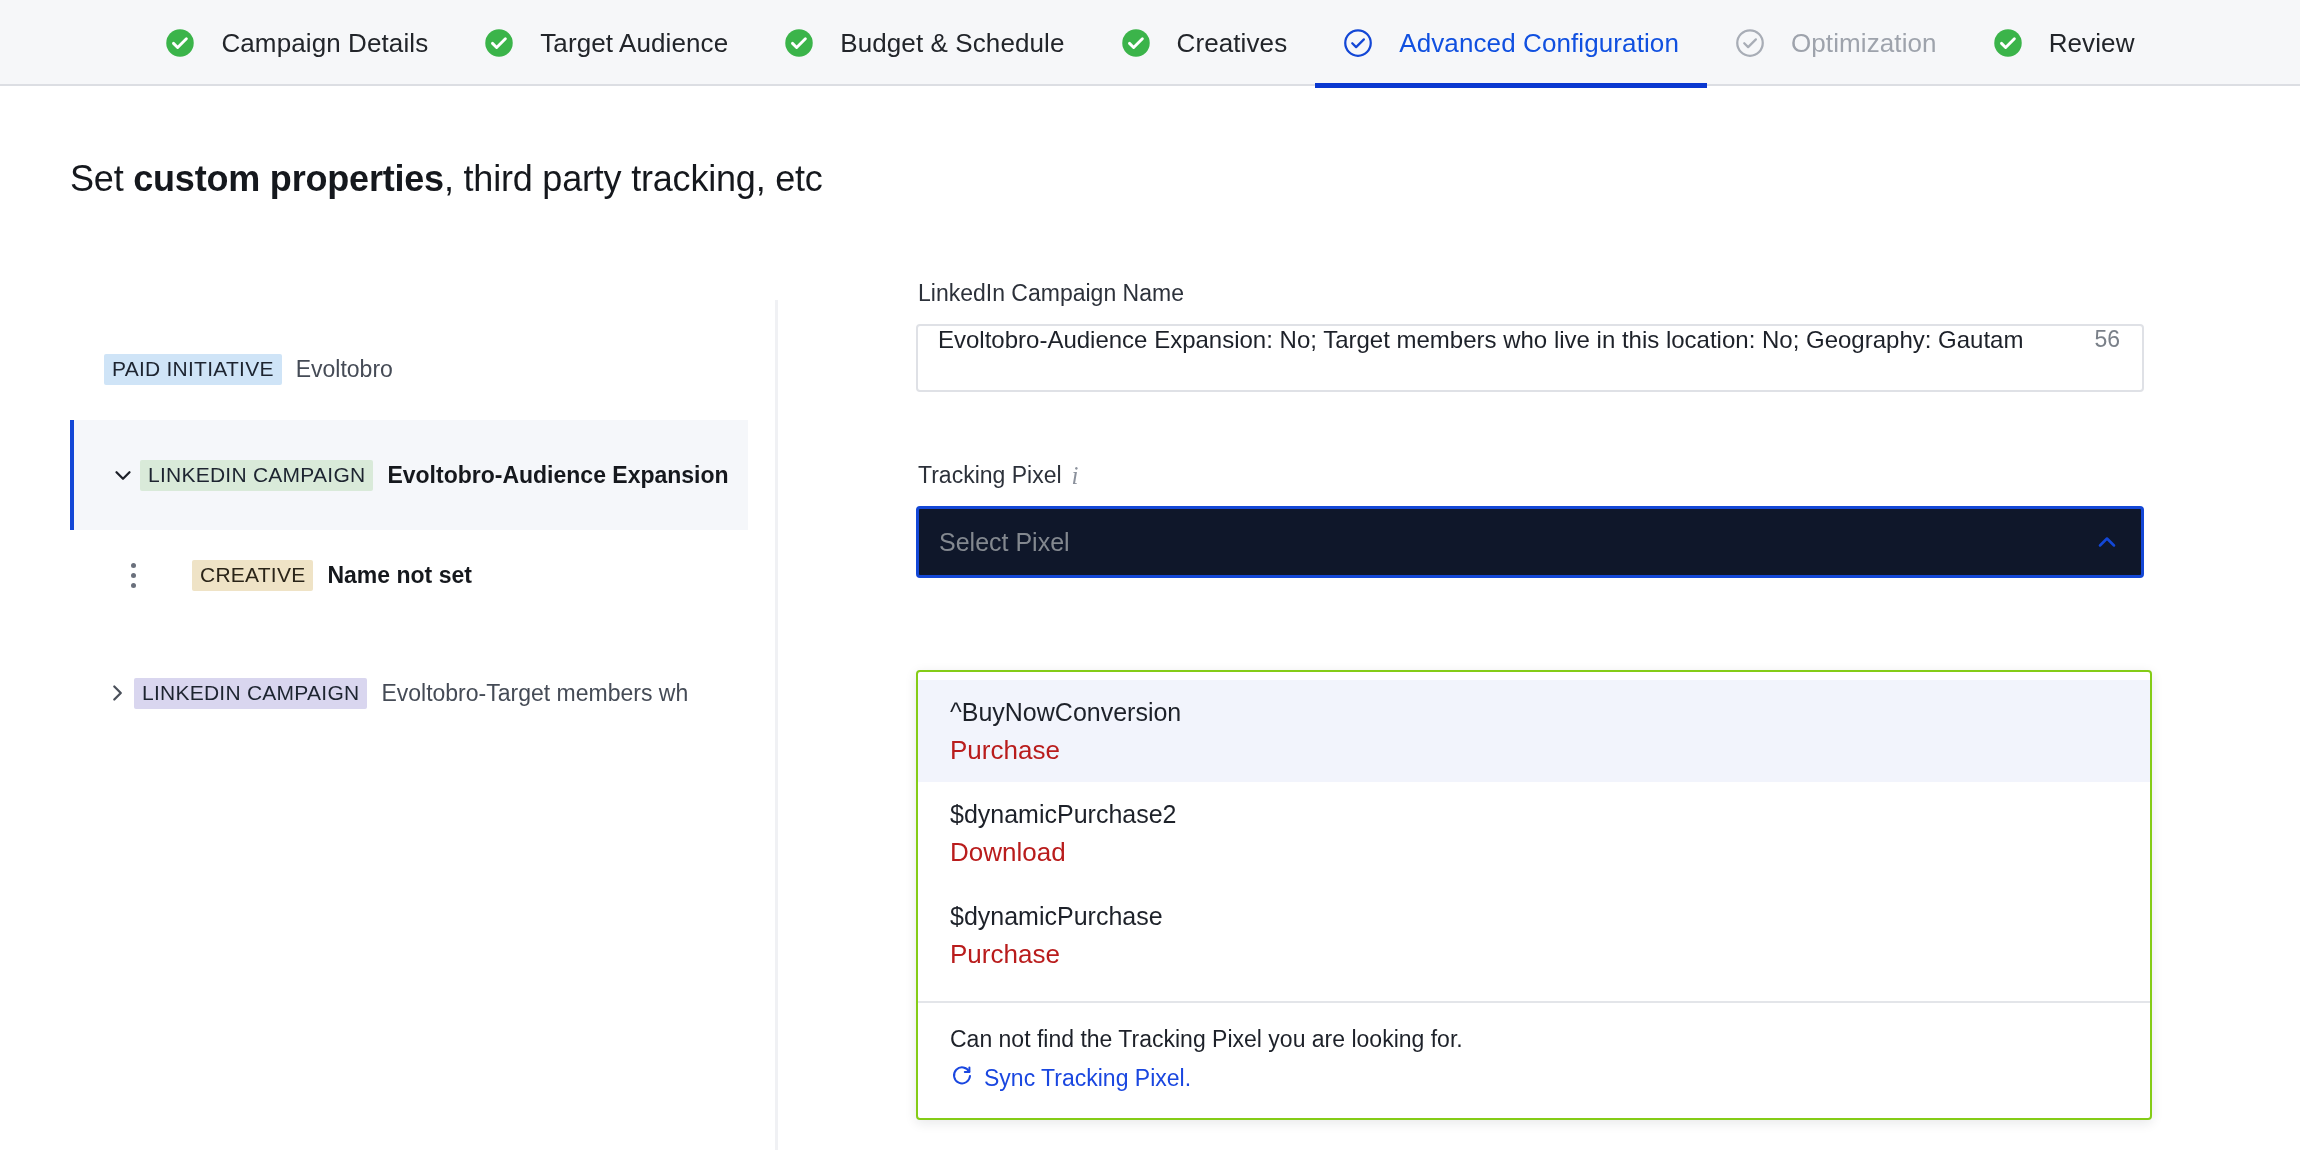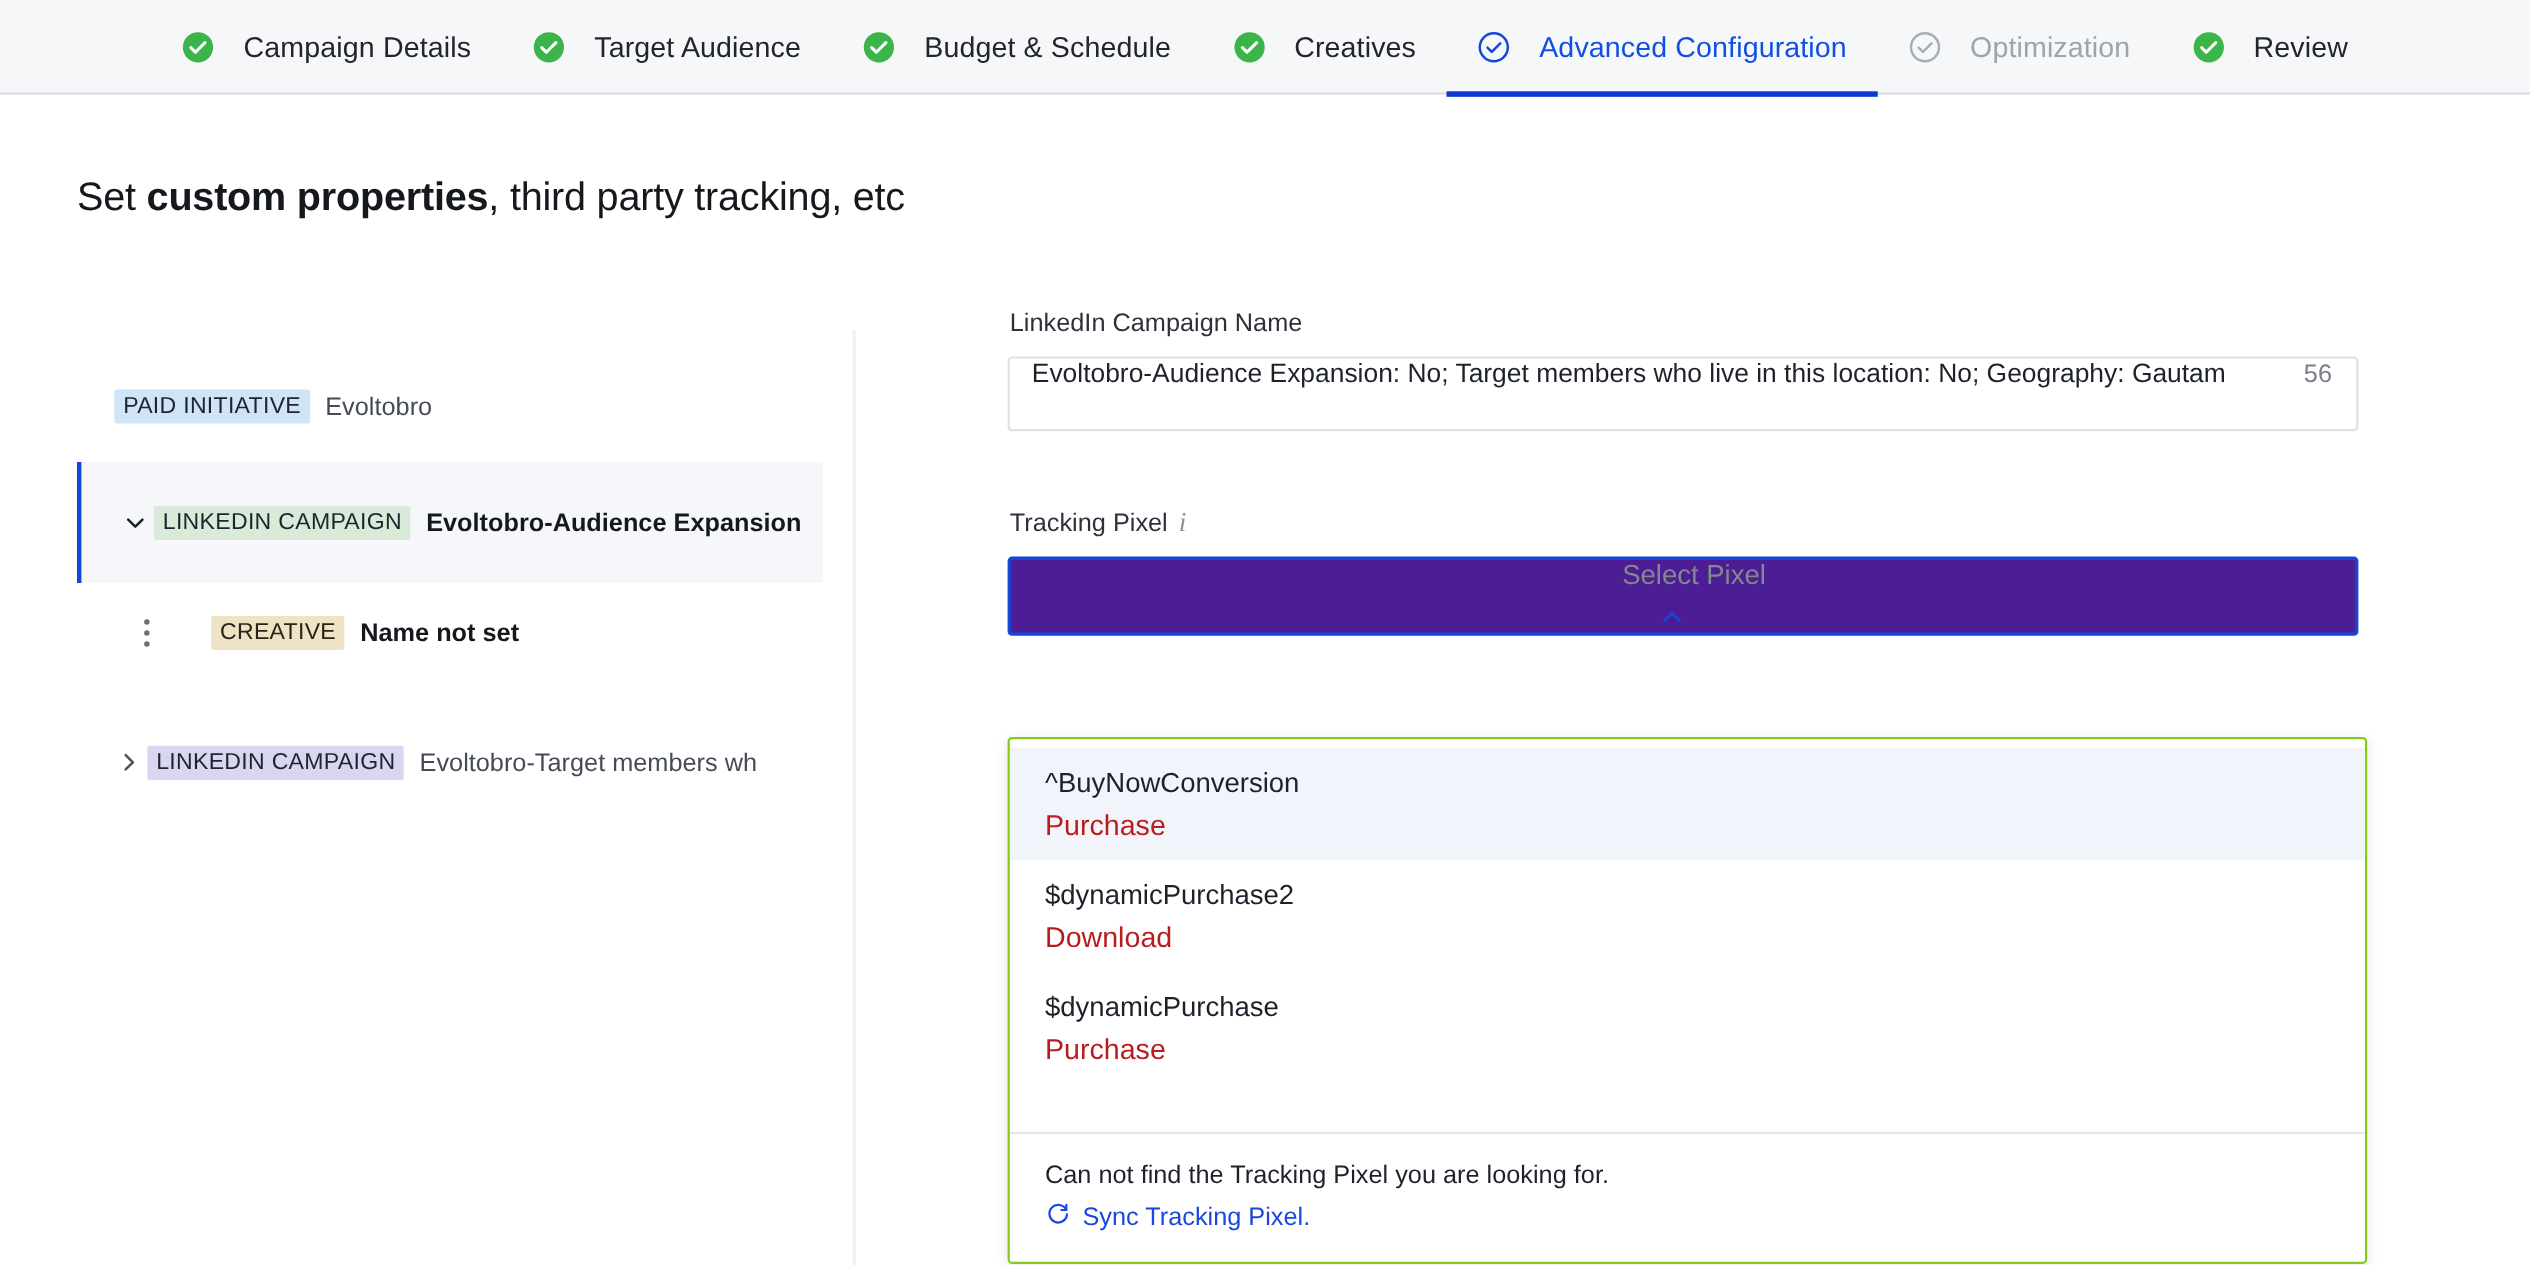--- a/index.html
+++ b/index.html
@@ -225,25 +225,24 @@
   }
 
   .spacer-1 { height: 70px; }
 
   .select-box {
     position: relative;
     width: 1228px;
     height: 72px;
     border: 3px solid #1347d6;
     border-radius: 4px;
-    background: #4c1d95;
+    background: #0f172a;
     display: flex;
     align-items: center;
     cursor: pointer;
-    flex-direction: column;
   }
   .select-placeholder {
     flex: 1;
     padding-left: 20px;
     font-size: 25px;
     color: #83888f;
   }
   .select-caret {
     padding-right: 20px;
     display: flex;
@@ -276,21 +275,20 @@
   }
   .dd-opt-sub {
     font-size: 26px;
     color: #b91c1c;
     margin-top: 7px;
     line-height: 1.2;
   }
   .dd-footer {
     border-top: 2px solid #e3e5e9;
     padding: 22px 0 26px 32px;
-    margin-top: 28px;
   }
   .dd-foot-text {
     font-size: 23px;
     color: #1d2129;
     line-height: 1.3;
   }
   .dd-foot-link-row {
     display: flex;
     align-items: center;
     gap: 10px;

